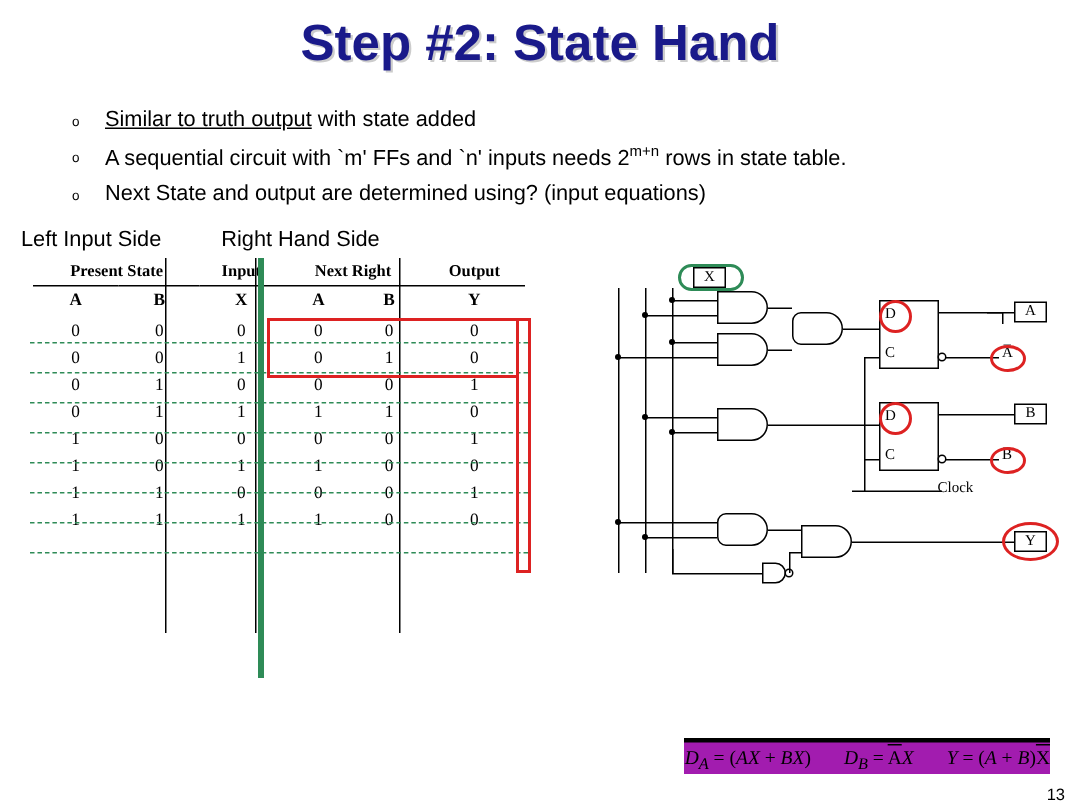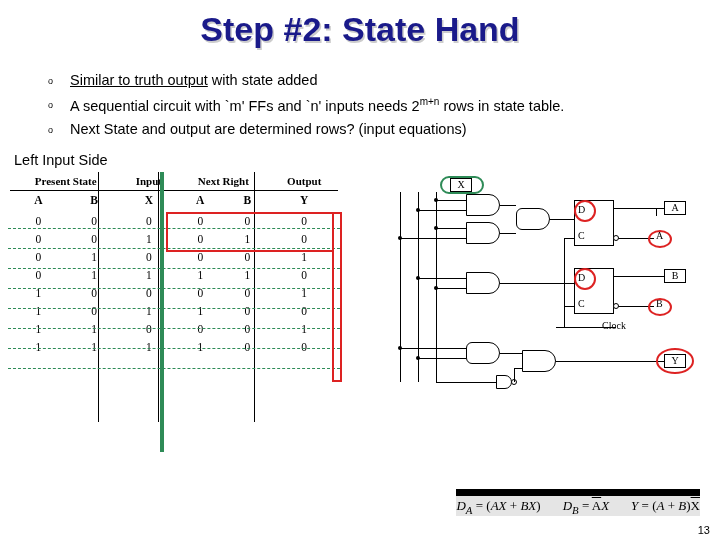--- a/index.html
+++ b/index.html
@@ -38,21 +38,21 @@
   .sidelabels {
     font-size: 14.5px;
     display: flex;
     padding-left: 14px;
     gap: 40px;
     margin-bottom: 4px;
   }
   .content-row {
     display: flex;
     gap: 8px;
-    padding-left: 10px;
+    padding-left: 22px;
   }
   
   .stable-wrap { position: relative; width: 328px; }
   .stable {
     border-collapse: collapse;
     font-family: "Times New Roman", serif;
     font-size: 11.5px;
     width: 100%;
   }
   .stable td, .stable th {
@@ -107,22 +107,22 @@
     border: 1px solid #000; border-left: 1px solid #000;
     border-top-right-radius: 11px; border-bottom-right-radius: 11px;
     background:#fff;
   }
   .gate-or { border-top-left-radius: 6px; border-bottom-left-radius: 6px; }
   .equations {
     position: absolute;
     bottom: 24px; right: 20px;
     font-family: "Times New Roman", serif;
     font-size: 13px;
-    background: #e5e5e5;
-    border-top: 7px solid #000000;
+    background: #a21caf;
+    border-top: 3px solid #000000;
     padding-top: 2px;
     display: flex; gap: 22px; margin-top: 24px;
   }
   .equations .ov { text-decoration: overline; }
   .pagenum {
     position: absolute;
     right: 10px; bottom: 4px;
     font-size: 11px;
   }
 </style>
@@ -135,26 +135,27 @@
   <div class="bullet">
       <span class="mk">o</span>
       <span class="txt"><u>Similar to truth output</u> with state added</span>
     </div>
   <div class="bullet">
       <span class="mk">o</span>
       <span class="txt">A sequential circuit with `m' FFs and `n' inputs needs 2<sup>m+n</sup> rows in state table.</span>
     </div>
   <div class="bullet">
       <span class="mk">o</span>
-      <span class="txt">Next State and output are determined rows? (input equations)</span>
+      <span class="txt">Next State and output are determined using? (input equations)</span>
     </div>
 </div>
 
 <div class="sidelabels">
   <span>Left Input Side</span>
+  <span>Right Hand Side</span>
 </div>
 
 <div class="content-row">
   <div class="stable-wrap">
     <table class="stable">
       <thead>
         <tr class="grp">
           <th colspan="2">Present State</th>
           <th>Input</th>
           <th colspan="2">Next Right</th>
@@ -304,21 +305,21 @@
     <div class="box" style="top:97px; left:318px; width:22px; height:14px;">B</div>
     <div class="wire wh" style="top:134px; left:268px; width:40px;"></div>
     <div class="bub" style="top:134px; left:270px;"></div>
     <div class="lbl" style="top:126px; left:310px;">B̅</div>
     <div class="circ" style="top:126px; left:302px; width:24px; height:18px;"></div>
 
     <div class="wire wh" style="top:155px; left:210px; width:60px;"></div>
     <div class="wire wv" style="top:66px; left:218px; height:90px;"></div>
     <div class="wire wh" style="top:66px; left:218px; width:10px;"></div>
     <div class="wire wh" style="top:134px; left:218px; width:10px;"></div>
-    <div class="lbl" style="top:148px; left:256px;">Clock</div>
+    <div class="lbl" style="top:148px; left:267px;">Clock</div>
 
     <div class="gate-or" style="top:170px; left:120px;"></div>
     <div class="wire wh" style="top:176px; left:54px; width:66px;"></div>
     <div class="wire wh" style="top:186px; left:72px; width:48px;"></div>
     <div class="dot" style="top:176px; left:54px;"></div>
     <div class="dot" style="top:186px; left:72px;"></div>
     <div class="gate-and" style="top:178px; left:176px;"></div>
     <div class="wire wh" style="top:181px; left:154px; width:22px;"></div>
 
     <div class="wire wv" style="top:194px; left:90px; height:16px;"></div>

